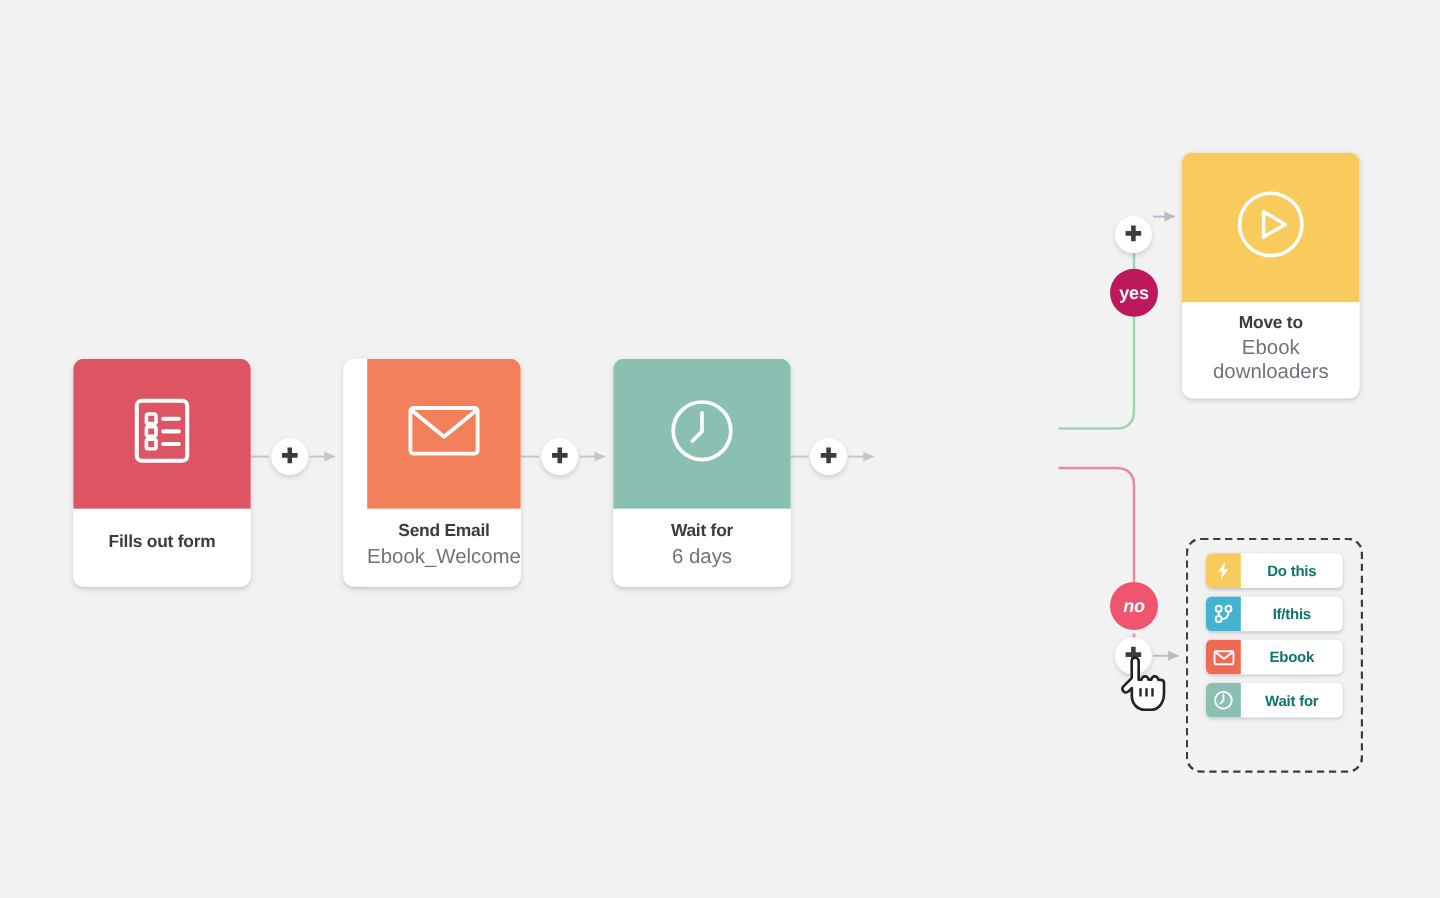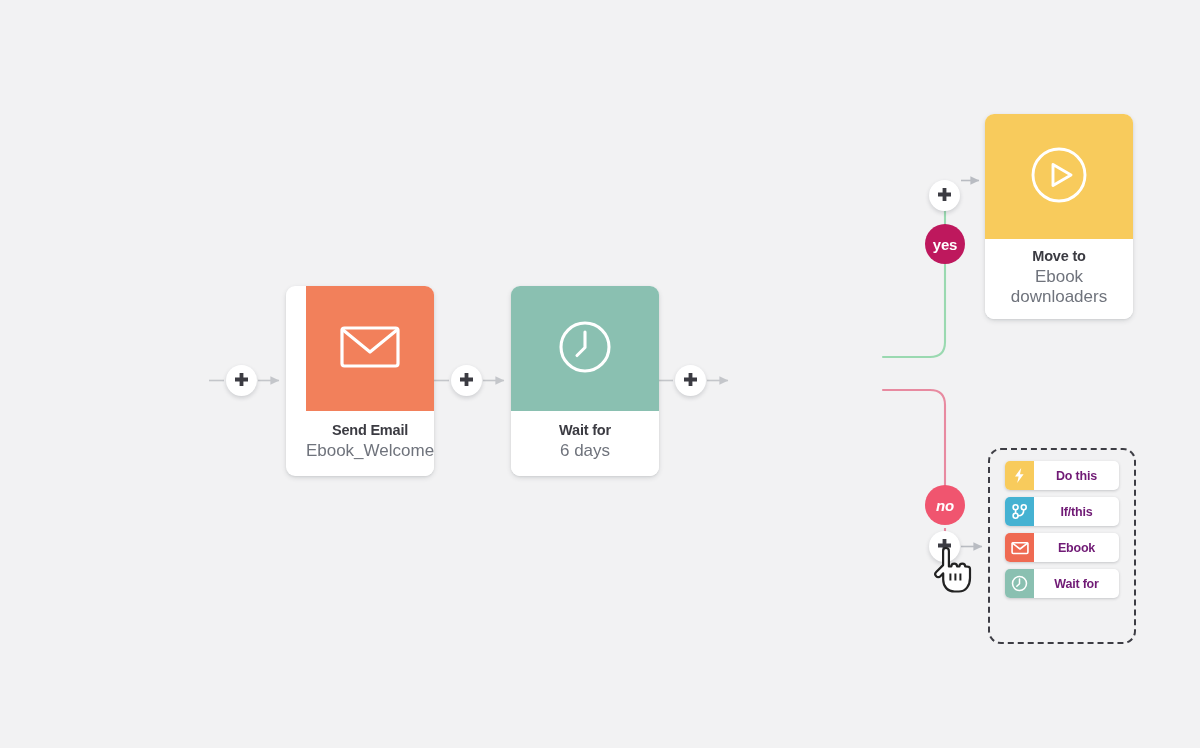--- a/index.html
+++ b/index.html
@@ -17,20 +17,21 @@
   
   .card {
     position: absolute;
     width: 148px;
     background: #ffffff;
     border-radius: 9px;
     box-shadow: 0 2px 5px rgba(40,45,55,.13), 0 1px 2px rgba(40,45,55,.08);
     overflow: hidden;
     display: flex;
     flex-direction: column;
+    margin-top: 13px;
   }
   .card-head {
     height: 125px;
     display: flex;
     align-items: center;
     justify-content: center;
   }
   .card-body {
     flex: 1;
     background: #fff;
@@ -109,21 +110,21 @@
   .pick-icon {
     width: 29px; height: 29px;
     flex: 0 0 29px;
     display: flex; align-items: center; justify-content: center;
   }
   .pick-label {
     flex: 1;
     text-align: center;
     font-size: 12.5px;
     font-weight: bold;
-    color: #701a75;
+    color: #0f766e;
     letter-spacing: -.2px;
     padding-right: 0;
   }
 
   
   #cursor { position: absolute; left: 934px; top: 546px; z-index: 20; pointer-events: none; }
 </style>
 </head>
 <body>
 
@@ -150,20 +151,38 @@
 
     <line x1="961" y1="180.5" x2="979" y2="180.5" stroke="#b9bcc2" stroke-width="1.6" marker-end="url(#arwg)"></line>
 
     <path d="M883,390 L930,390 Q945,390 945,405 L945,492" fill="none" stroke="#e88aa0" stroke-width="2.1" stroke-linecap="round"></path>
 
     <line x1="945" y1="528" x2="945" y2="534" stroke="#e88aa0" stroke-width="2.1"></line>
 
     <line x1="961" y1="546.5" x2="982" y2="546.5" stroke="#b9bcc2" stroke-width="1.6" marker-end="url(#arwg)"></line>
   </svg>
 
+  <div class="card no-sub" style="left:61px; top:286px;">
+    <div class="card-head" style="background:#dd5565;">
+      <span>
+        <svg width="50" height="56" viewBox="0 0 50 56">
+          <rect x="4" y="3" width="42" height="50" rx="4" fill="none" stroke="#fff" stroke-width="3.4"></rect>
+          <rect x="12" y="14" width="8" height="8" rx="1.6" fill="none" stroke="#fff" stroke-width="3"></rect>
+          <rect x="12" y="24.5" width="8" height="8" rx="1.6" fill="none" stroke="#fff" stroke-width="3"></rect>
+          <rect x="12" y="35" width="8" height="8" rx="1.6" fill="none" stroke="#fff" stroke-width="3"></rect>
+          <line x1="26" y1="18" x2="39" y2="18" stroke="#fff" stroke-width="3.4" stroke-linecap="round"></line>
+          <line x1="26" y1="28.5" x2="39" y2="28.5" stroke="#fff" stroke-width="3.4" stroke-linecap="round"></line>
+          <line x1="26" y1="39" x2="39" y2="39" stroke="#fff" stroke-width="3.4" stroke-linecap="round"></line>
+        </svg>
+      </span>
+    </div>
+    <div class="card-body" style="min-height:65px;">
+      <div class="card-title">Fills out form</div>
+    </div>
+  </div>
 
   <div class="card" style="left:286px; top:286px;padding-left:20px;">
     <div class="card-head" style="background:#f2805b;">
       <span>
         <svg width="62" height="50" viewBox="0 0 62 50">
           <rect x="3" y="6" width="56" height="38" rx="2.5" fill="none" stroke="#fff" stroke-width="3.2"></rect>
           <path d="M3.5,7.5 L31,30 L58.5,7.5" fill="none" stroke="#fff" stroke-width="3.2" stroke-linecap="round" stroke-linejoin="round"></path>
         </svg>
       </span>
     </div>

